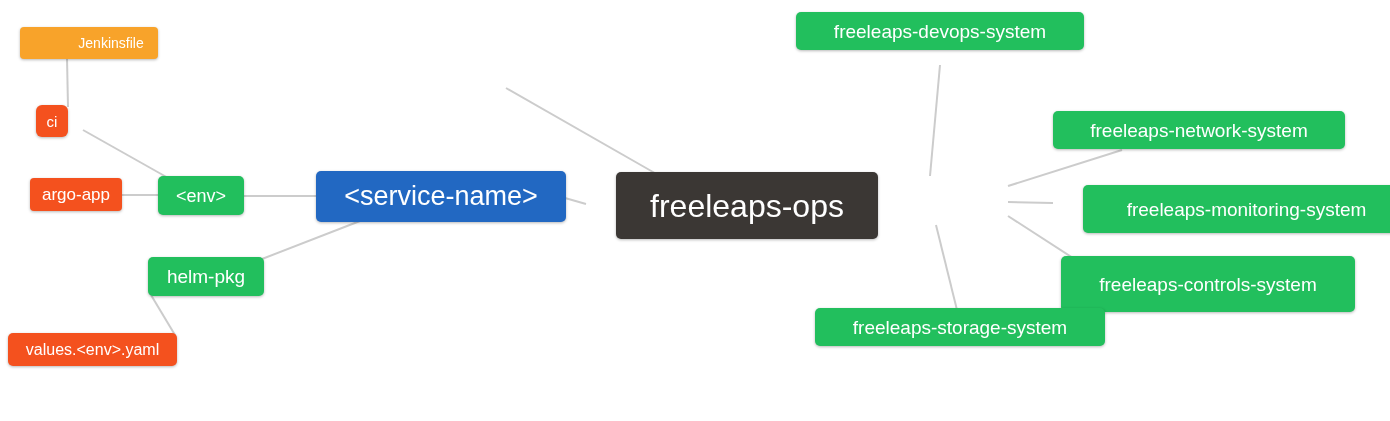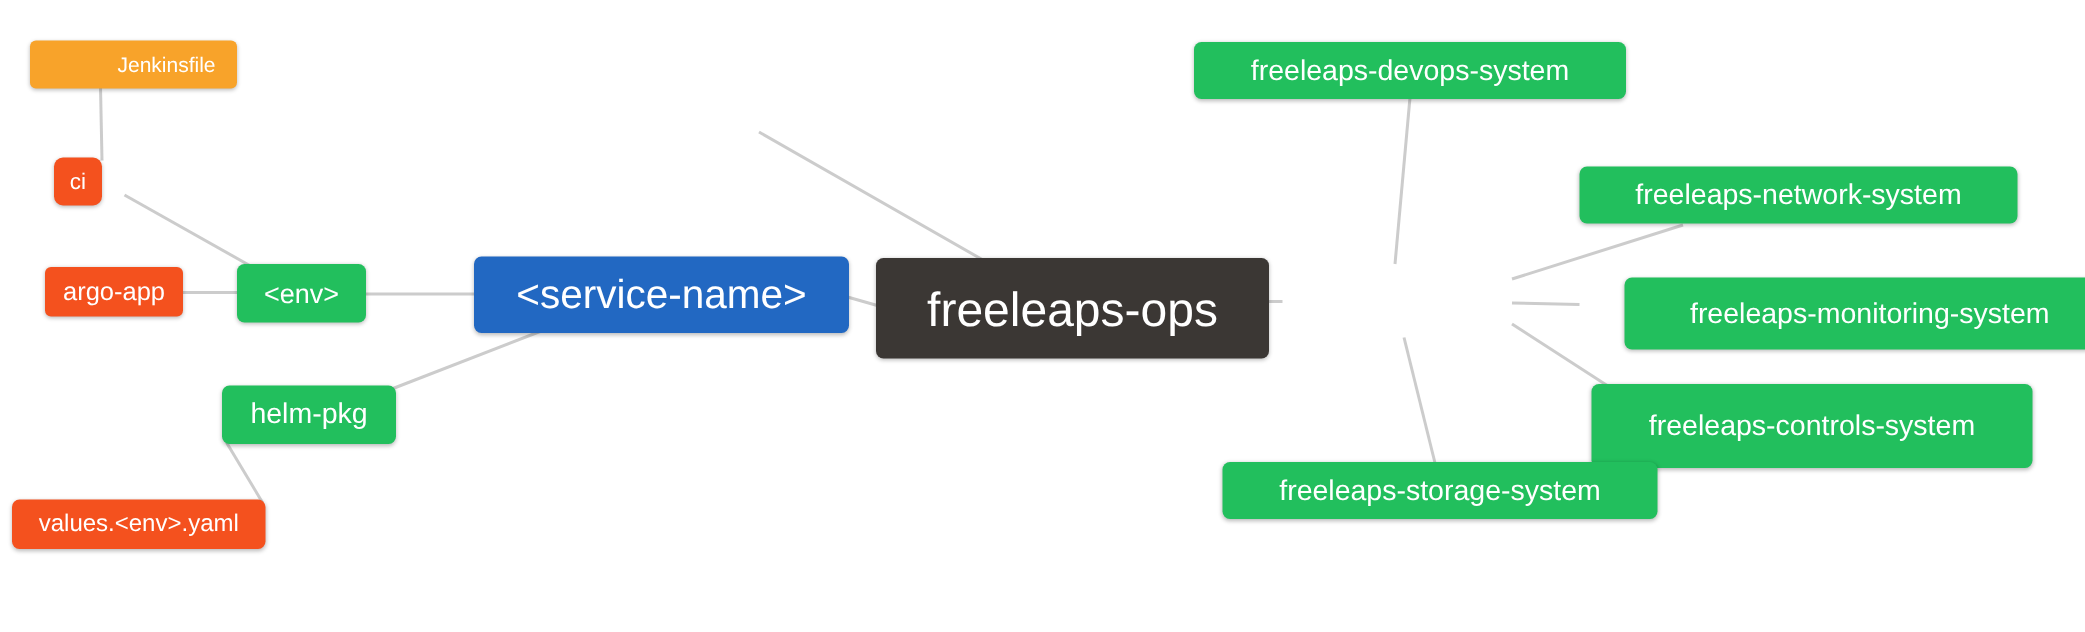--- a/index.html
+++ b/index.html
@@ -15,33 +15,33 @@
   .edges line{stroke:var(--edge);stroke-width:2;fill:none;}
   .node{
     position:absolute;display:flex;align-items:center;justify-content:center;
     color:var(--text);white-space:nowrap;border-radius:5px;
     box-shadow:0 1px 3px rgba(0,0,0,0.28);cursor:default;line-height:1;
   }
   .blue{background:var(--blue);}
   .green{background:var(--green);}
   .red{background:var(--red);}
   .orange{background:var(--orange);padding-left:44px;}
-  .dark{background:var(--dark);}
+  .dark{background:var(--dark);margin-left:32px;}
 
   #n-jenkinsfile{left:20px;top:27px;width:94px;height:32px;font-size:14px;border-radius:4px;}
   #n-ci{left:36px;top:105px;width:32px;height:32px;font-size:15px;border-radius:6px;}
   #n-argo-app{left:30px;top:178px;width:92px;height:33px;font-size:17px;border-radius:4px;}
   #n-env{left:158px;top:176px;width:86px;height:39px;font-size:18px;}
   #n-first-class-pipeline{left:315px;top:36px;width:275px;height:53px;font-size:27px;}
   #n-service-name{left:316px;top:171px;width:250px;height:51px;font-size:27px;}
   #n-freeleaps-ops{left:584px;top:172px;width:262px;height:67px;font-size:32px;}
   #n-manifests{left:852px;top:174px;width:158px;height:53px;font-size:27px;}
   #n-helm-pkg{left:148px;top:257px;width:116px;height:39px;font-size:19px;}
   #n-values-env-yaml{left:8px;top:333px;width:169px;height:33px;font-size:16px;}
-  #n-devops-system{left:796px;top:28px;width:288px;height:38px;font-size:19px;}
+  #n-devops-system{left:796px;top:12px;width:288px;height:38px;font-size:19px;}
   #n-network-system{left:1053px;top:111px;width:292px;height:38px;font-size:19px;}
   #n-monitoring-system{left:1051px;top:185px;width:327px;height:48px;font-size:19px;margin-left:32px;}
   #n-controls-system{left:1061px;top:256px;width:294px;height:56px;font-size:19px;}
   #n-storage-system{left:815px;top:308px;width:290px;height:38px;font-size:19px;}
 </style>
 </head>
 <body>
 
 <div class="canvas">
 

